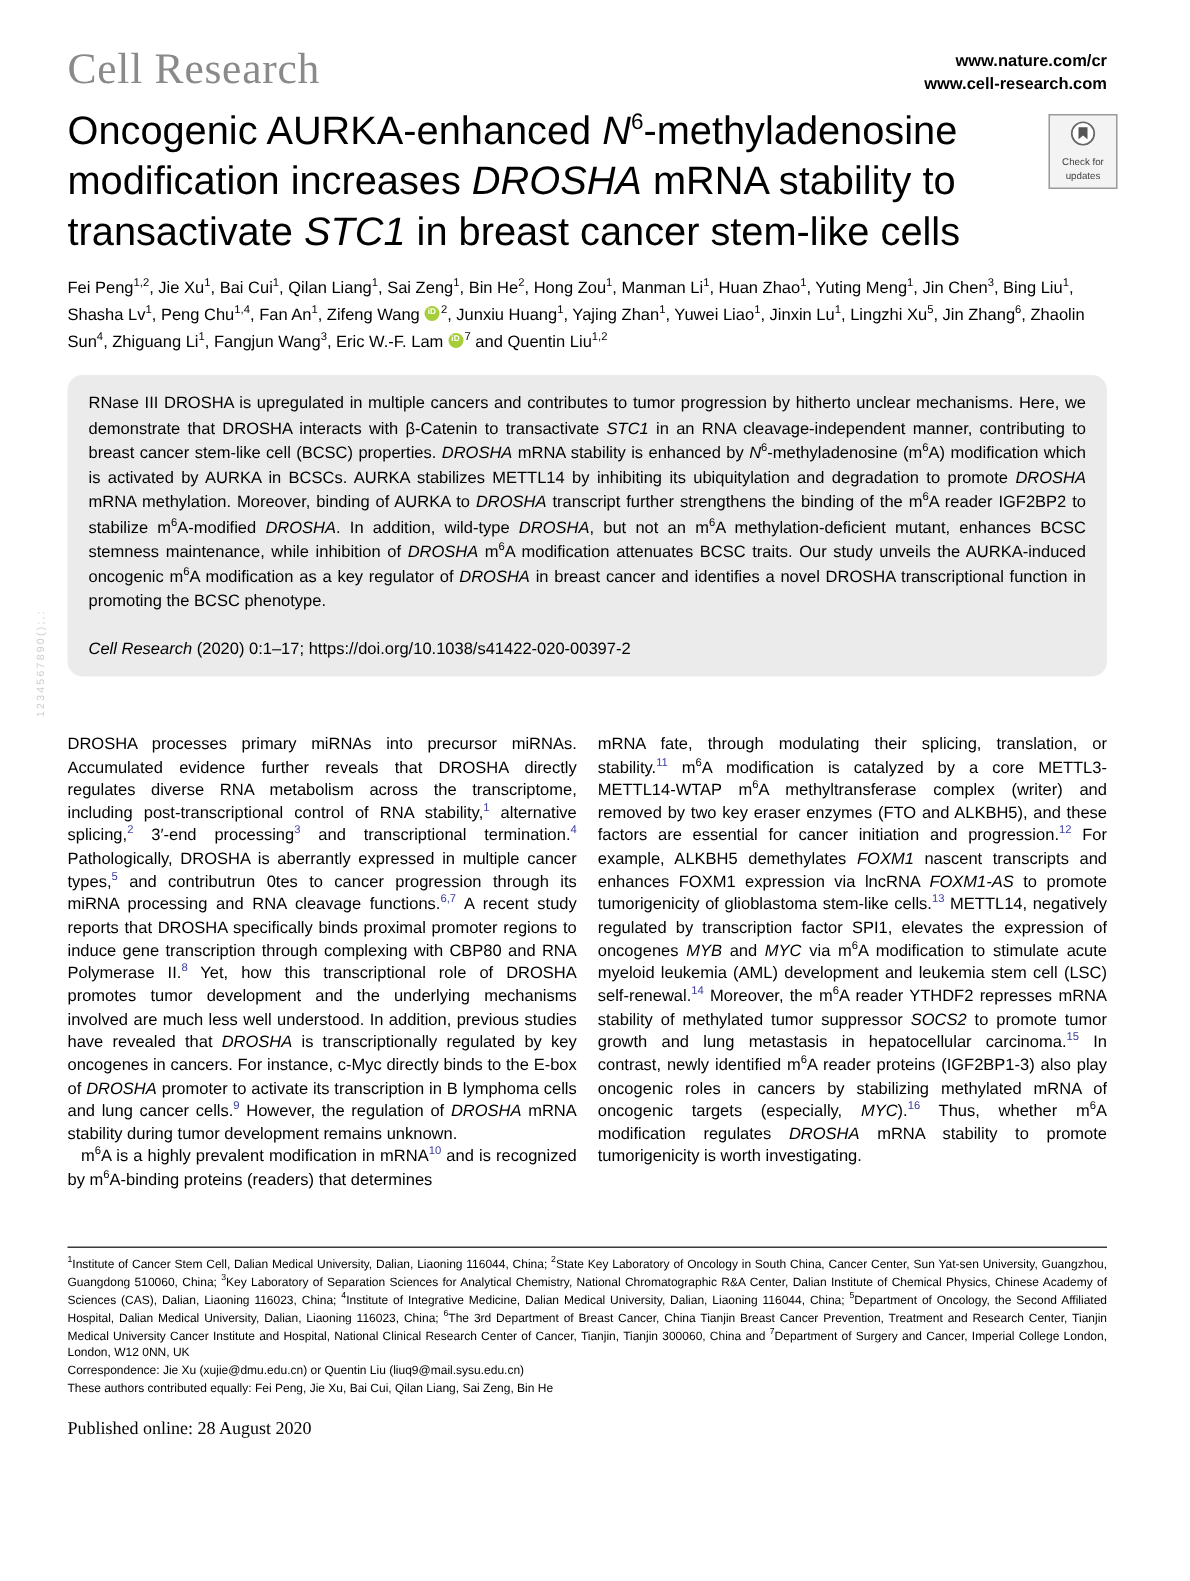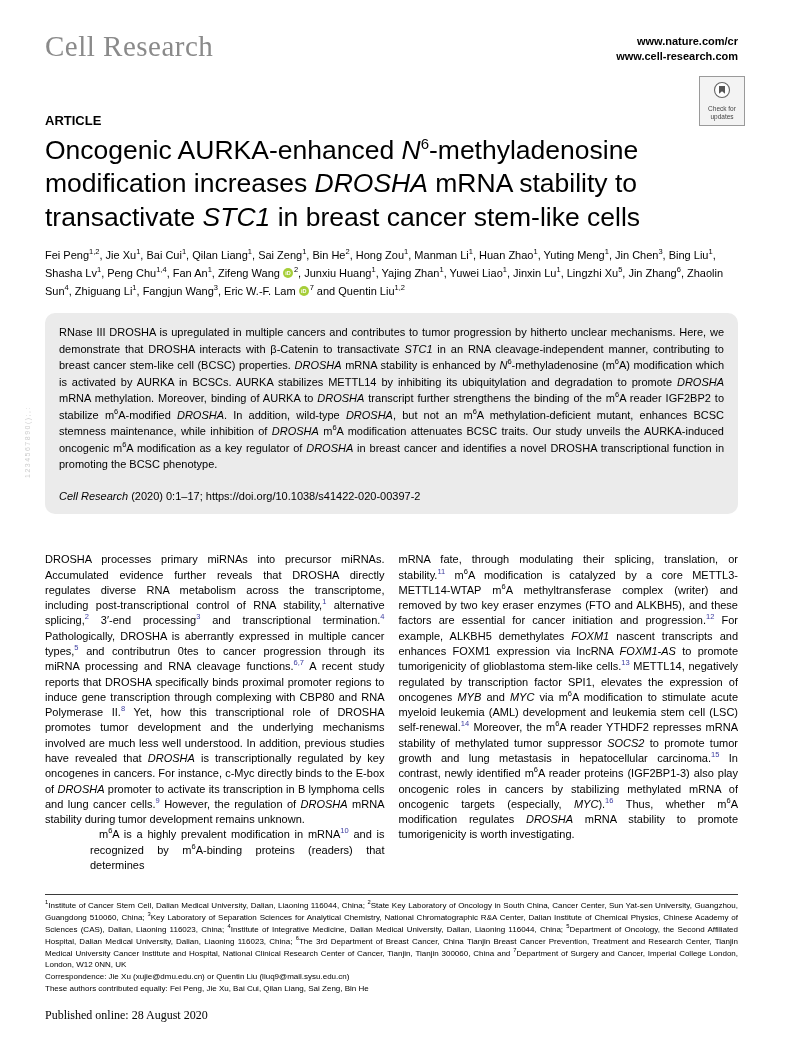--- a/index.html
+++ b/index.html
@@ -28,21 +28,21 @@
   .abstract-box {
     margin-top:13px; background:#ebebeb; padding:11px 14px 10px 14px;
     font-size:11px; line-height:1.5; text-align:justify; color:#000;border-radius:10px;
   }
   .abstract-box sup { font-size:7.5px; }
   .citation-line { margin-top:15px; text-align:left; }
   .columns { display:flex; gap:14px; margin-top:38px; height:333px; overflow:hidden; }
   .col { flex:1; font-size:11px; line-height:1.39; text-align:justify; color:#000; }
   .intro-heading { font-size:11.5px; font-weight:bold; margin:0 0 2px 0; text-align:left; }
   .col p { margin:0; }
-  .col p.indent { text-indent:9px;margin-left:45px; }
+  .col p.indent { text-indent:9px; }
   .col sup, .footnote sup { line-height:0; }
   sup { line-height:0; }
   .it { font-style:italic; }
   .ref { color:#3b3b9e; }
   .col sup { font-size:7.5px; }
   .footnote { margin-top:9px; border-top:1px solid #3a3a3a; padding-top:5px;
     font-size:8px; line-height:1.48; text-align:justify; color:#000; }
   .footnote p { margin:0; }
   .footnote sup { font-size:5.8px; }
   .dates { margin-top:13px; font-family:"Liberation Serif", serif; font-size:12px; line-height:1.25; color:#000; }
@@ -83,21 +83,20 @@
         <circle cx="12" cy="12" r="10" fill="#ffffff" stroke="#666" stroke-width="1.5"></circle>
         <path d="M8 6.5 L16 6.5 L16 17 L12 13.8 L8 17 Z" fill="#555"></path>
       </svg>
     </span>
     <div class="badge-text">
       <span>Check for</span><br>
       <span>updates</span>
     </div>
   </div>
 
-  <div class="article-label">ARTICLE</div>
 
   <h1 class="title">Oncogenic AURKA-enhanced <span class="it">N</span><sup>6</sup>-methyladenosine<br>modification increases <span class="it">DROSHA</span> mRNA stability to<br>transactivate <span class="it">STC1</span> in breast cancer stem-like cells</h1>
 
   <p class="authors">Fei Peng<sup>1,2</sup>, Jie Xu<sup>1</sup>, Bai Cui<sup>1</sup>, Qilan Liang<sup>1</sup>, Sai Zeng<sup>1</sup>, Bin He<sup>2</sup>, Hong Zou<sup>1</sup>, Manman Li<sup>1</sup>, Huan Zhao<sup>1</sup>, Yuting Meng<sup>1</sup>, Jin Chen<sup>3</sup>, Bing Liu<sup>1</sup>, Shasha Lv<sup>1</sup>, Peng Chu<sup>1,4</sup>, Fan An<sup>1</sup>, Zifeng Wang <span class="inline-icon orcid"></span><sup>2</sup>, Junxiu Huang<sup>1</sup>, Yajing Zhan<sup>1</sup>, Yuwei Liao<sup>1</sup>, Jinxin Lu<sup>1</sup>, Lingzhi Xu<sup>5</sup>, Jin Zhang<sup>6</sup>, Zhaolin Sun<sup>4</sup>, Zhiguang Li<sup>1</sup>, Fangjun Wang<sup>3</sup>, Eric W.-F. Lam <span class="inline-icon orcid"></span><sup>7</sup> and Quentin Liu<sup>1,2</sup></p>
 
   <div class="abstract-box">
     <div>RNase III DROSHA is upregulated in multiple cancers and contributes to tumor progression by hitherto unclear mechanisms. Here, we demonstrate that DROSHA interacts with β-Catenin to transactivate <span class="it">STC1</span> in an RNA cleavage-independent manner, contributing to breast cancer stem-like cell (BCSC) properties. <span class="it">DROSHA</span> mRNA stability is enhanced by <span class="it">N</span><sup>6</sup>-methyladenosine (m<sup>6</sup>A) modification which is activated by AURKA in BCSCs. AURKA stabilizes METTL14 by inhibiting its ubiquitylation and degradation to promote <span class="it">DROSHA</span> mRNA methylation. Moreover, binding of AURKA to <span class="it">DROSHA</span> transcript further strengthens the binding of the m<sup>6</sup>A reader IGF2BP2 to stabilize m<sup>6</sup>A-modified <span class="it">DROSHA</span>. In addition, wild-type <span class="it">DROSHA</span>, but not an m<sup>6</sup>A methylation-deficient mutant, enhances BCSC stemness maintenance, while inhibition of <span class="it">DROSHA</span> m<sup>6</sup>A modification attenuates BCSC traits. Our study unveils the AURKA-induced oncogenic m<sup>6</sup>A modification as a key regulator of <span class="it">DROSHA</span> in breast cancer and identifies a novel DROSHA transcriptional function in promoting the BCSC phenotype.</div>
     <div class="citation-line"><span class="it">Cell Research</span> (2020) 0:1–17; https://doi.org/10.1038/s41422-020-00397-2</div>
   </div>
 

